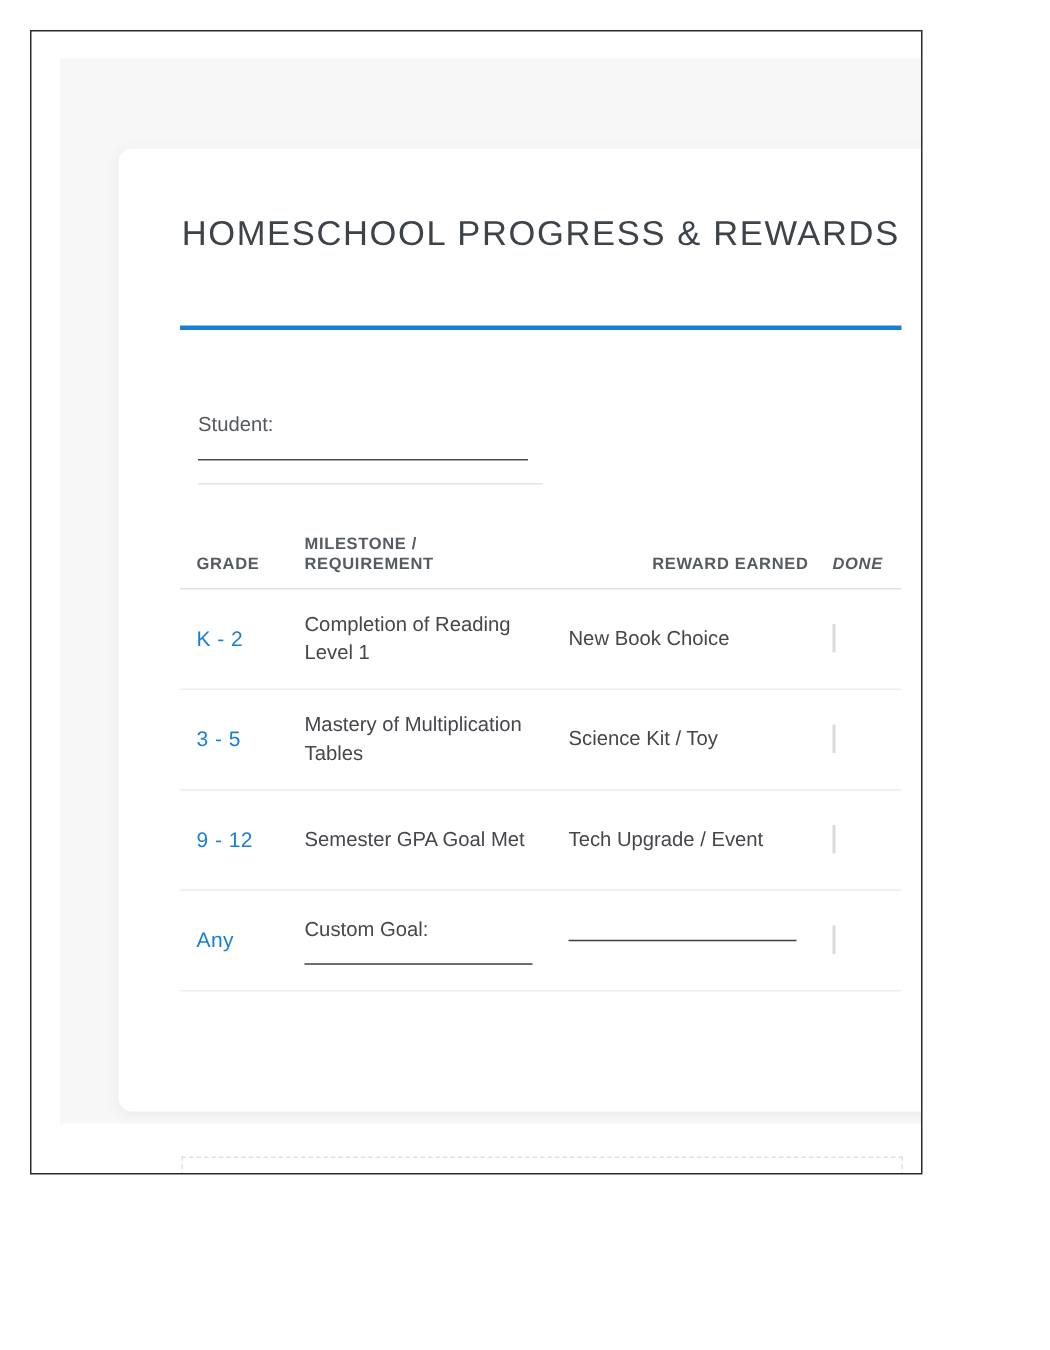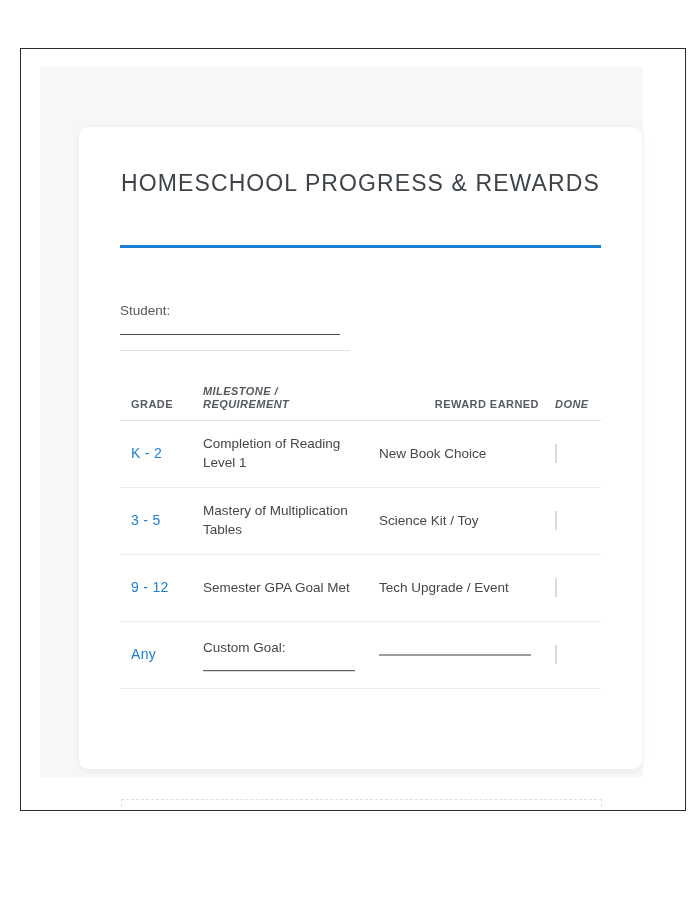--- a/index.html
+++ b/index.html
@@ -10,26 +10,25 @@
     background: #ffffff;
     font-family: "Liberation Sans", sans-serif;
     overflow: hidden;
   }
 
   
   .viewport-frame {
     position: absolute;
     left: 20px;
     top: 20px;
-    width: 666px;
+    width: 595px;
     height: 763px;
     border: 1px solid #2b2b2b;
     overflow: hidden;
     background: #ffffff;
-    margin-top: 28px;
   }
 
   
   .page-surface {
     position: absolute;
     left: 19px;        
     top: 18px;         
     width: 603px;
     height: 710px;
     background: #f7f7f8;
@@ -85,21 +84,21 @@
     left: 0;
     width: 481px;
     height: 72px;
   }
   .meta-field {
     position: absolute;
     top: 0;
     height: 60px;
     border-bottom: 1px solid #e3e3e5;
   }
-  .meta-field.student { left: 0;   width: 230px; text-align: center; }
+  .meta-field.student { left: 12px;   width: 230px; text-align: center; }
   .meta-field.year    { left: 250px; width: 231px; }
 
   .meta-label {
     position: absolute;
     top: 12px;
     left: 0;
     font-size: 13.5px;
     color: #55595e;
     white-space: nowrap;
   }
@@ -127,21 +126,21 @@
   .th {
     position: absolute;
     bottom: 8px;
     font-size: 11px;
     font-weight: 700;
     letter-spacing: 0.45px;
     color: #565b61;
     line-height: 1.25;
   }
   .col-grade     { left: 11px;  width: 68px; }
-  .col-milestone { left: 83px;  width: 160px; font-style: italic; }
+  .col-milestone { left: 83px;  width: 160px; }
   .col-reward    { left: 259px; width: 160px; text-align: right; }
   .col-done      { left: 435px; width: 50px; font-style: italic; }
 
   .tr {
     position: relative;
     min-height: 67px;
     border-bottom: 1px solid #ededee;
   }
   .td {
     position: absolute;

